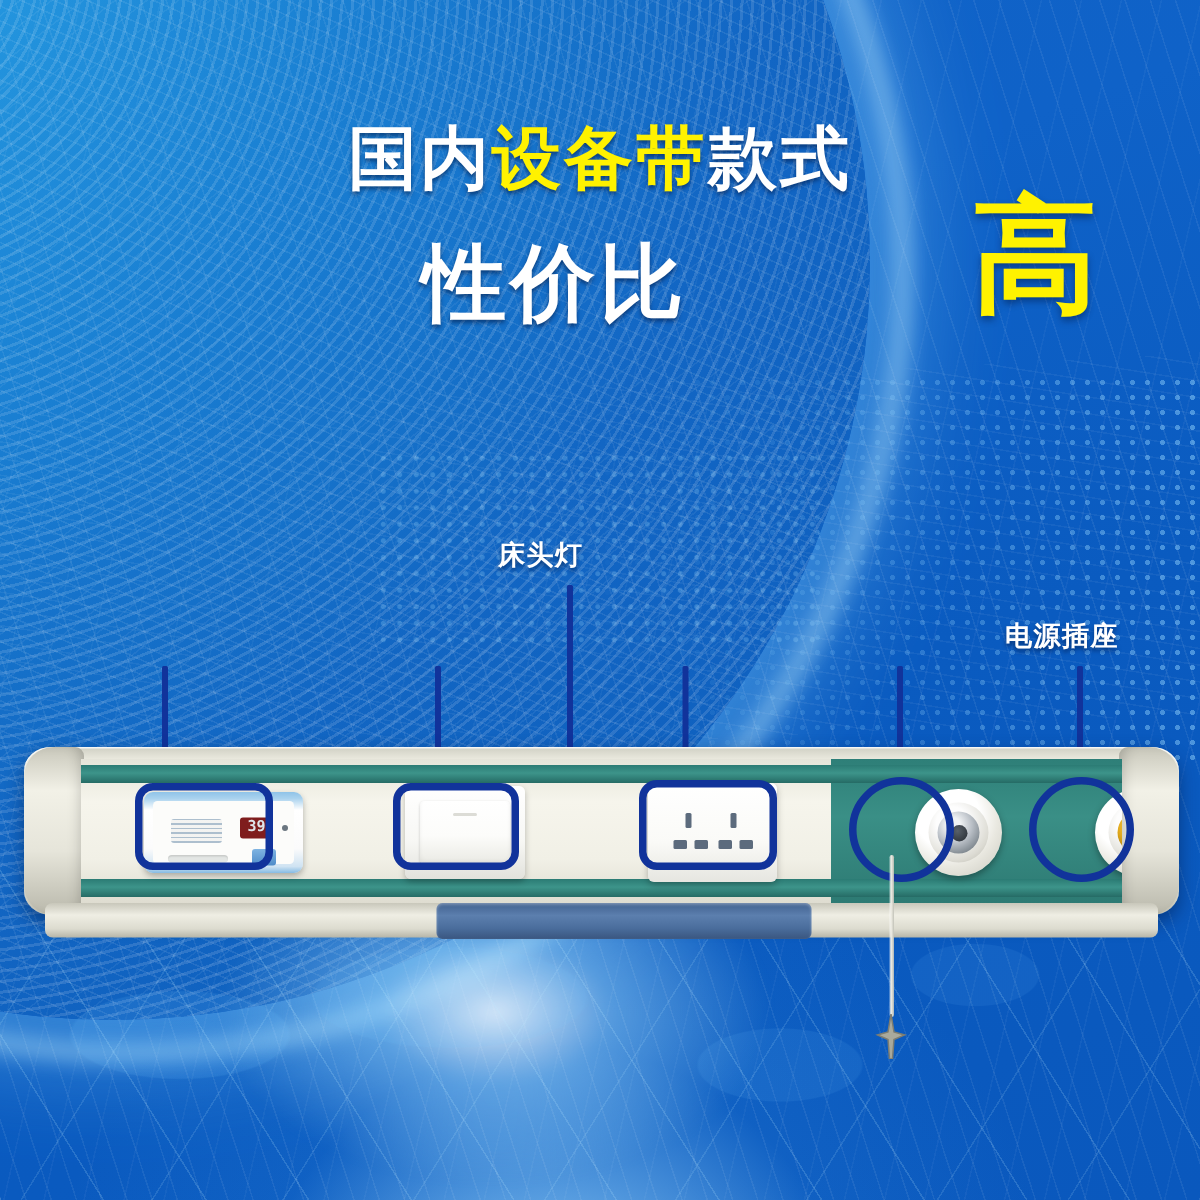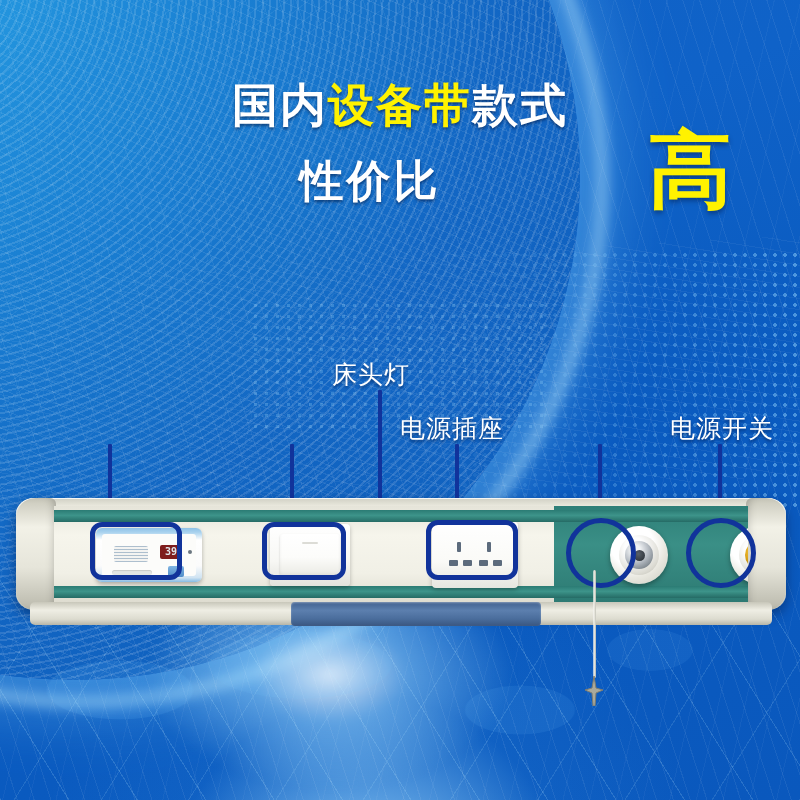--- a/index.html
+++ b/index.html
@@ -82,28 +82,28 @@
       repeating-linear-gradient(-58deg, rgba(190,235,255,.13) 0 1px, rgba(0,0,0,0) 1px 74px);
   }
 
   
   .headline{position:absolute;left:0;top:82px;width:800px;text-align:center;}
   .h-line1{font-size:46px;font-weight:bold;letter-spacing:2px;line-height:1;
            text-shadow:0 2px 3px rgba(0,20,60,.55);}
   .h-w{color:#ffffff;}
   .h-y{color:#fff200;}
   .h-line2{position:relative;margin-top:22px;height:74px;}
-  .h-sub{position:absolute;left:370px;top:2px;font-size:44px;font-weight:bold;color:#ffffff;
+  .h-sub{position:absolute;left:370px;top:2px;font-size:56px;font-weight:bold;color:#ffffff;
          letter-spacing:3px;text-shadow:0 2px 3px rgba(0,20,60,.55);transform:translateX(-50%);}
   .h-big{position:absolute;left:690px;top:-22px;font-size:84px;font-weight:bold;color:#fff200;
          line-height:1;letter-spacing:0;transform:translateX(-50%);
          text-shadow:0 3px 5px rgba(0,20,60,.45);}
 
   
-  .label{position:absolute;font-weight:normal;color:#ffffff;font-size:25px;letter-spacing:1px;
+  .label{position:absolute;font-weight:bold;color:#ffffff;font-size:18px;letter-spacing:1px;
          white-space:nowrap;text-shadow:0 2px 3px rgba(0,25,70,.6);}
   .leader{position:absolute;width:4px;background:#11339b;border-radius:1px;}
 
   
   .panel{position:absolute;left:16px;top:498px;width:770px;height:128px;}
   .panel-body{
     position:absolute;left:0;top:0;width:770px;height:112px;border-radius:18px/16px;
     background:linear-gradient(to bottom,#cfcfc3 0%,#e9e8dd 7%,#f3f2e9 24%,#eeede2 58%,#d8d7ca 86%,#bdbcae 100%);
     box-shadow:0 5px 12px rgba(0,20,60,.45), inset 0 1px 0 rgba(255,255,255,.8);
   }
@@ -210,22 +210,21 @@
     <div class="h-line1">
       <span class="h-w">国内</span><span class="h-y">设备带</span><span class="h-w">款式</span>
     </div>
     <div class="h-line2">
       <span class="h-sub">性价比</span>
       <span class="h-big">高</span>
     </div>
   </div>
 
   <div class="label" style="left:332px;top:358px;">床头灯</div>
-  <div class="label" style="left:400px;top:412px;">电源插座</div>
-  <div class="label" style="left:670px;top:412px;">电源开关</div>
+  <div class="label" style="left:670px;top:412px;">电源插座</div>
 
   <div class="leader" style="left:108px;top:444px;height:74px;"></div>
   <div class="leader" style="left:290px;top:444px;height:74px;"></div>
   <div class="leader" style="left:378px;top:390px;height:210px;"></div>
   <div class="leader" style="left:455px;top:444px;height:72px;"></div>
   <div class="leader" style="left:598px;top:444px;height:92px;"></div>
   <div class="leader" style="left:718px;top:444px;height:92px;"></div>
 
   <div class="panel">
     <div class="panel-body"></div>

